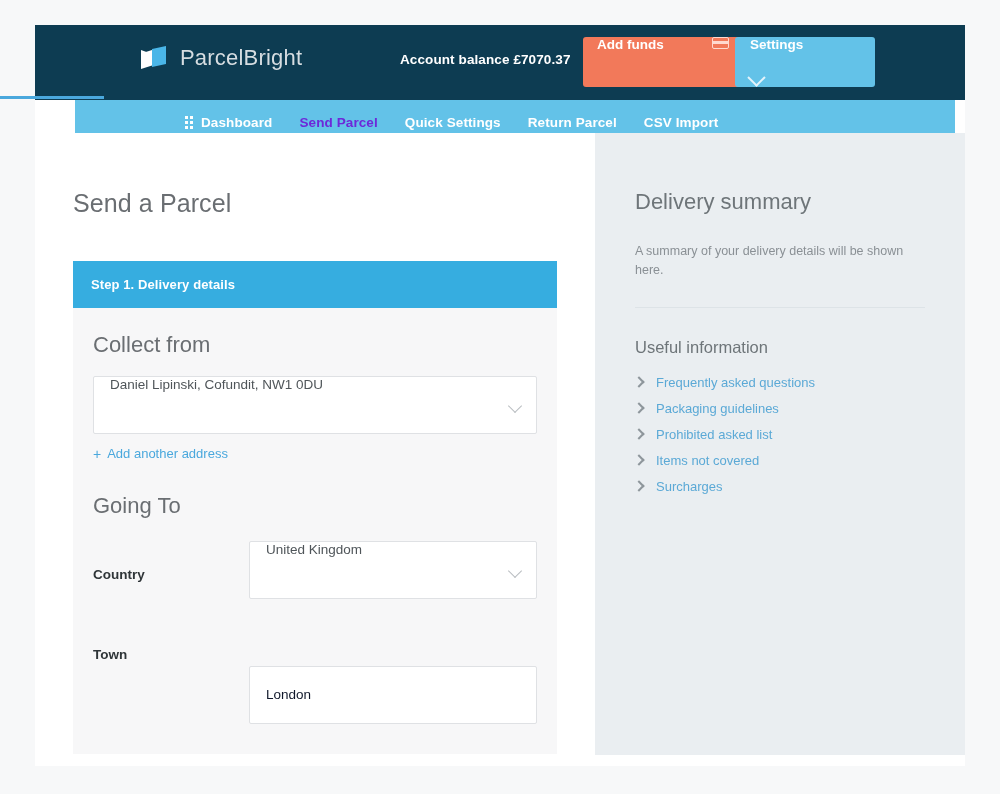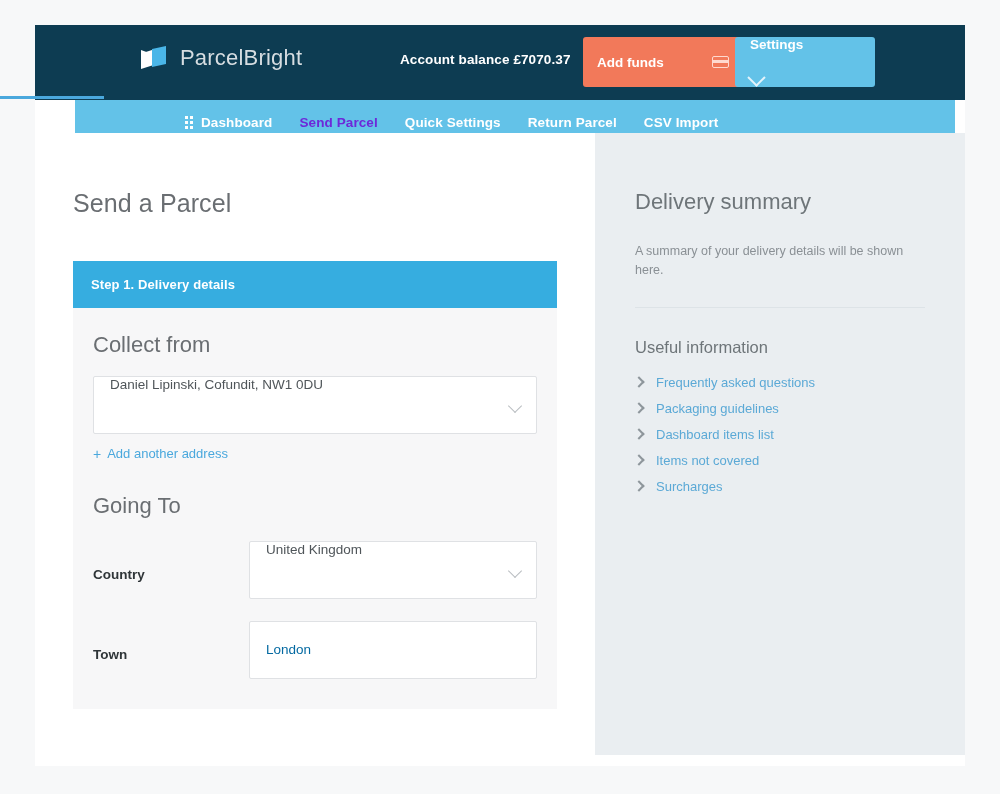--- a/index.html
+++ b/index.html
@@ -113,21 +113,20 @@
     height: 50px;
     background: #f2795a;
     border: none;
     border-radius: 3px;
     color: #ffffff;
     font-family: "Liberation Sans", sans-serif;
     font-size: 13.5px;
     font-weight: bold;
     cursor: pointer;
     display: flex;
-    align-items: center;
     padding: 0 14px;
     box-sizing: border-box;
     justify-content: space-between;
   }
   .card-icon {
     width: 17px;
     height: 12px;
     border: 1.6px solid #ffd9cf;
     border-radius: 2px;
     position: relative;
@@ -322,24 +321,25 @@
   .text-box {
     background: #ffffff;
     border: 1px solid #dfe1e4;
     border-radius: 2px;
     height: 58px;
     display: flex;
     align-items: center;
     padding: 0 16px;
     box-sizing: border-box;
     font-size: 13.5px;
-    color: #0369a1;
+    color: #0f172a;
     width: 100%;
     font-family: "Liberation Sans", sans-serif;
     outline: none;
+    margin-top: 45px;
   }
 
   
   .side-col {
     width: 370px;
     background: #eaeef1;
     padding: 56px 40px 0 40px;
     box-sizing: border-box;
   }
   .side-title {
@@ -502,21 +502,21 @@
           <li>
             <span class="chev-right"></span>
             <span class="link-text">Frequently asked questions</span>
           </li>
           <li>
             <span class="chev-right"></span>
             <span class="link-text">Packaging guidelines</span>
           </li>
           <li>
             <span class="chev-right"></span>
-            <span class="link-text">Dashboard items list</span>
+            <span class="link-text">Prohibited asked list</span>
           </li>
           <li>
             <span class="chev-right"></span>
             <span class="link-text">Items not covered</span>
           </li>
           <li>
             <span class="chev-right"></span>
             <span class="link-text">Surcharges</span>
           </li>
         </ul>

